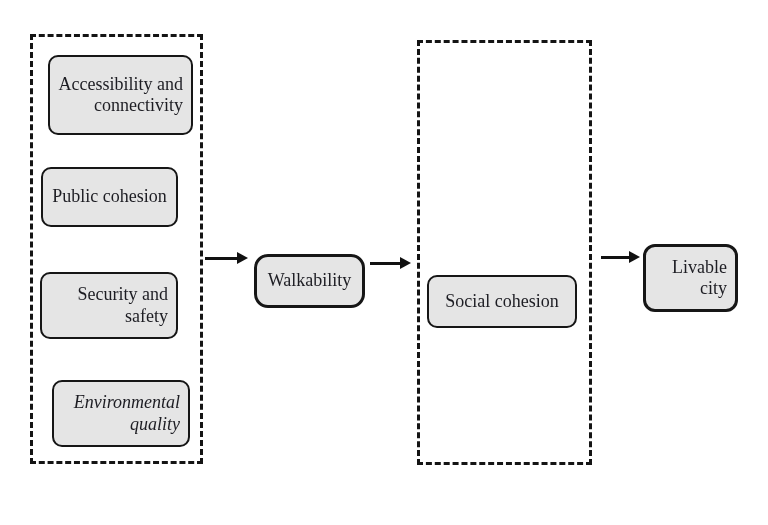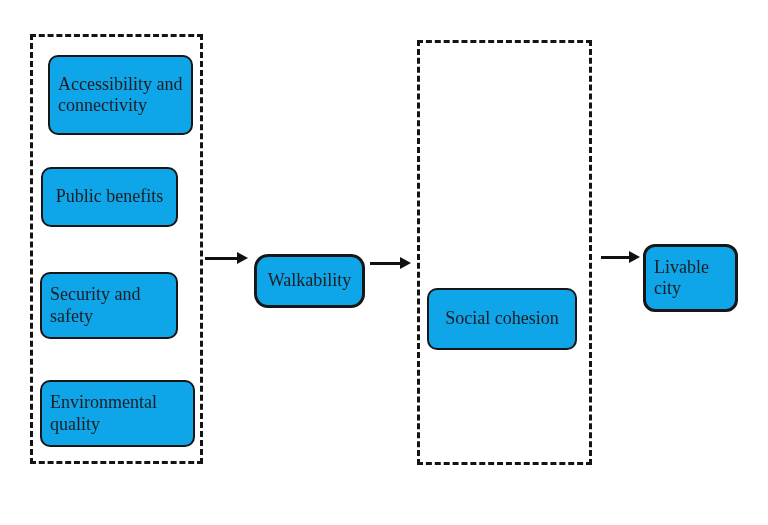--- a/index.html
+++ b/index.html
@@ -23,48 +23,48 @@
     box-sizing: border-box;
   }
   .group-left  { left: 30px;  top: 34px; width: 173px; height: 430px; }
   .group-right { left: 417px; top: 40px; width: 175px; height: 425px; }
 
   .node {
     position: absolute;
     box-sizing: border-box;
     border: 2px solid #161616;
     border-radius: 10px;
-    background: #0ea5e9;
+    background: #e5e5e5;
     display: flex;
     align-items: center;
     justify-content: center;
-    text-align: left;
+    text-align: right;
     font-size: 18px;
     line-height: 1.18;
     padding: 4px 8px;
   }
   .node-strong {
     border-width: 3px;
     border-radius: 14px;
     margin-top: 24px;
   }
 
   
   .n-a1 { left: 48px; top: 55px;  width: 145px; height: 80px; }
   .n-a2 { left: 41px; top: 167px; width: 137px; height: 60px; }
   .n-a3 { left: 40px; top: 272px; width: 138px; height: 67px; }
-  .n-a4 { left: 40px; top: 380px; width: 155px; height: 67px; }
+  .n-a4 { left: 52px; top: 380px; width: 138px; height: 67px; font-style: italic; }
 
   
   .n-walk { left: 254px; top: 230px; width: 111px; height: 54px; }
 
   
   .n-b1 { left: 428px; top: 58px;  width: 139px; height: 62px; }
   .n-b2 { left: 426px; top: 165px; width: 154px; height: 63px; }
-  .n-b3 { left: 427px; top: 288px; width: 150px; height: 62px; }
+  .n-b3 { left: 427px; top: 275px; width: 150px; height: 53px; }
   .n-b4 { left: 433px; top: 375px; width: 145px; height: 73px; }
 
   
   .n-city { left: 643px; top: 220px; width: 95px; height: 68px; border-radius: 12px; }
 
   .arrow {
     position: absolute;
     height: 3px;
     background: #111111;
   }
@@ -87,21 +87,21 @@
 <body>
 
 <div class="stage">
 
   <div class="group group-left"></div>
 
   <div class="node n-a1">
     <span>Accessibility and connectivity</span>
   </div>
   <div class="node n-a2">
-    <span>Public benefits</span>
+    <span>Public cohesion</span>
   </div>
   <div class="node n-a3">
     <span>Security and safety</span>
   </div>
   <div class="node n-a4">
     <span>Environmental quality</span>
   </div>
 
   <div class="arrow arrow-1"></div>
 

